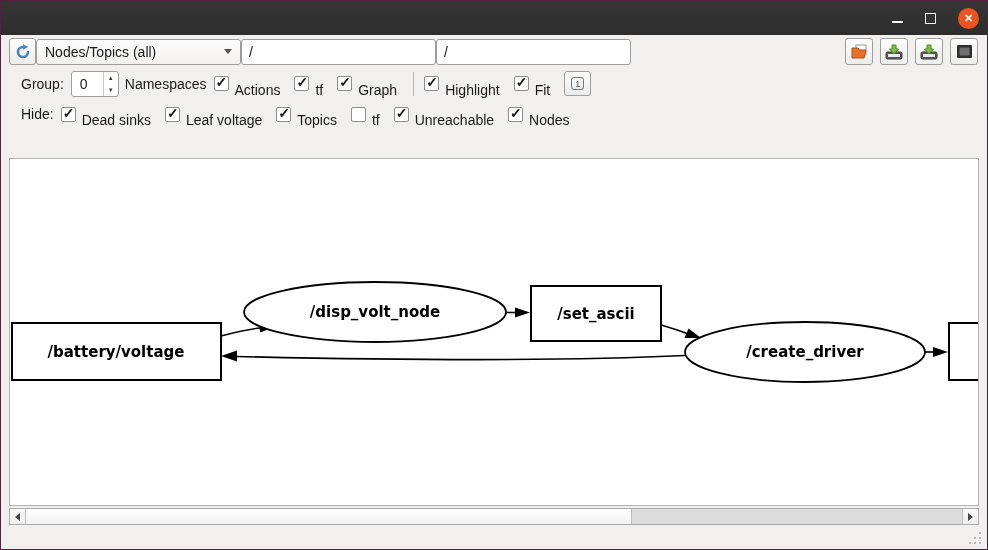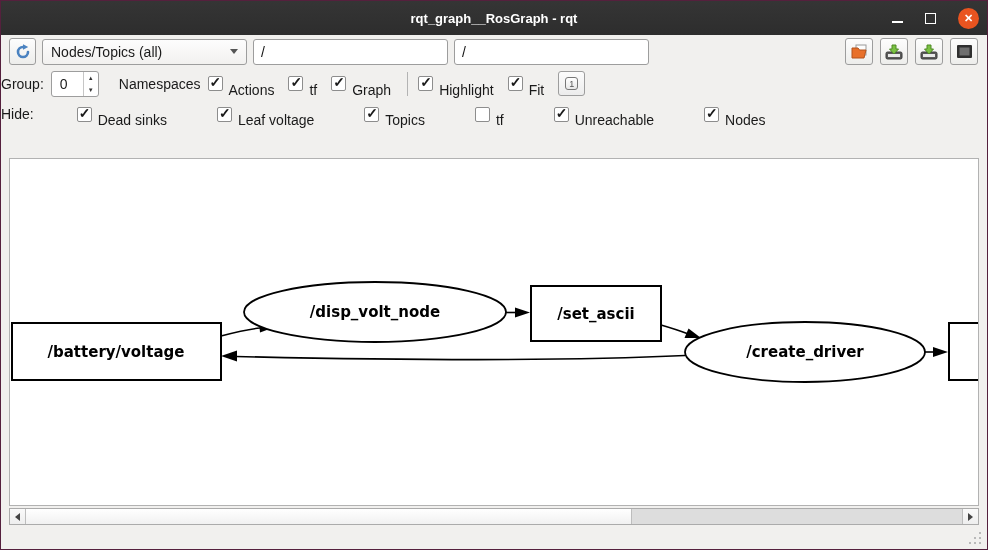--- a/index.html
+++ b/index.html
@@ -37,43 +37,43 @@
     display:flex; align-items:center; justify-content:center;
   }
   .dock-help {
     width:16px; height:16px; border-radius:50%; background:radial-gradient(circle at 35% 30%, #7db1ef, #3577d4);
     color:#ffffff; font-size:11px; font-weight:bold; display:flex; align-items:center; justify-content:center;
     margin-left:1px;
   }
   .dock-float { margin-left:12px; font-weight:bold; font-size:14px; color:#222; }
   .dock-close { margin-left:8px; font-size:15px; color:#222; }
   
-  .toolbar { height:33px; display:flex; align-items:center; padding:0 9px 0 8px; gap:6px; }
+  .toolbar { height:33px; display:flex; align-items:center; padding:0 9px 0 8px; gap:0; }
   .tb-btn {
     height:27px; border:1px solid #9d9d9d; border-radius:3px;
     background:linear-gradient(#fdfdfd,#ededeb);
     display:flex; align-items:center; justify-content:center;
   }
   .refresh-btn { width:27px; }
   .combo {
     width:205px; height:26px; border:1px solid #9d9d9d; border-radius:3px;
     background:linear-gradient(#fdfdfd,#f2f1ef);
     display:flex; align-items:center; padding:0 8px; font-size:14px;
   }
   .combo-arrow { margin-left:auto; width:0; height:0; border-left:4px solid transparent; border-right:4px solid transparent; border-top:5px solid #555; }
   .tb-input {
     width:195px; height:26px; border:1px solid #9d9d9d; border-radius:3px;
     background:#ffffff; font-size:14px; padding:0 7px; font-family:"Liberation Sans",sans-serif; color:#111;
   }
   .tb-right { margin-left:auto; display:flex; gap:7px; }
   .tb-right .tb-btn { width:28px; }
   
-  .row { display:flex; align-items:center; padding-left:0; }
+  .row { display:flex; align-items:center; padding-left:20px; }
   .group-row { height:31px; }
-  .hide-row { height:30px;gap:36px; }
+  .hide-row { height:30px; }
   .rlabel { margin-right:7px; font-size:14px; }
   .spinbox { width:48px; height:26px; border:1px solid #9d9d9d; border-radius:3px; background:#fff; display:flex; }
   .spin-val { flex:1; display:flex; align-items:center; padding-left:8px; font-size:14px; }
   .spin-arrows { width:15px; border-left:1px solid #c6c6c6; display:flex; flex-direction:column; }
   .spin-arrows span { flex:1; display:flex; align-items:center; justify-content:center; font-size:6px; color:#333; }
   .cbwrap { display:flex; align-items:center; margin-right:14px; }
   .cb {
     width:15px; height:15px; border:1px solid #8d8d8d; border-radius:2px; background:#ffffff;
     margin-right:6px; position:relative;
   }
@@ -112,21 +112,20 @@
   
   .grip { position:absolute; right:6px; bottom:5px; width:12px; height:12px; }
   .grip i { position:absolute; width:2px; height:2px; background:#b9b9b9; }
 </style>
 </head>
 <body>
 
 <div class="window">
 
   <div class="titlebar">
-    <div class="title">rqt_graph__RosGraph - rqt</div>
     <div class="win-controls">
       <div class="btn-min"></div>
       <div class="btn-max"></div>
       <div class="btn-close">✕</div>
     </div>
   </div>
 
 
   <div class="toolbar">
     <div class="tb-btn refresh-btn">
@@ -173,21 +172,21 @@
 
   <div class="row group-row">
     <span class="rlabel">Group:</span>
     <div class="spinbox">
       <span class="spin-val">0</span>
       <span class="spin-arrows">
           <span>▲</span>
           <span>▼</span>
         </span>
     </div>
-    <span class="rlabel" style="margin-left:20px;">Namespaces</span>
+    <span class="rlabel" style="margin-left:6px;">Namespaces</span>
     <span class="cbwrap">
       <span class="cb checked">
           <span class="tick">✓</span>
         </span>
       <span class="cblabel">Actions</span>
     </span>
     <span class="cbwrap">
       <span class="cb checked">
           <span class="tick">✓</span>
         </span>

